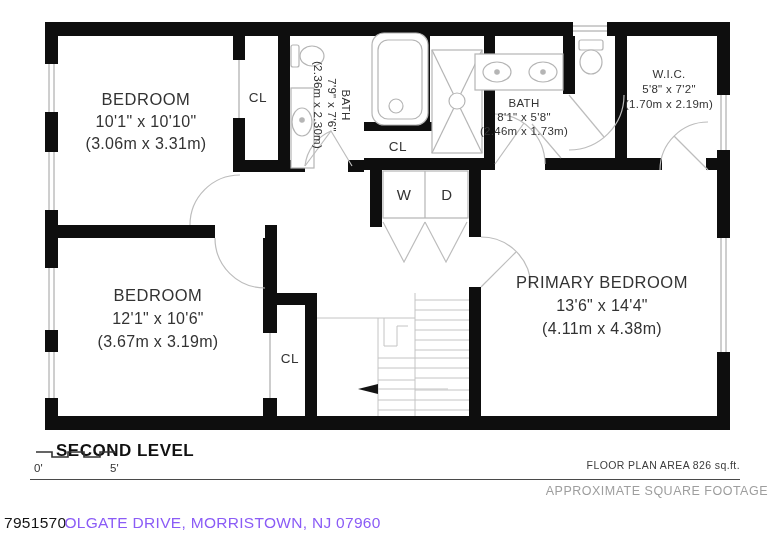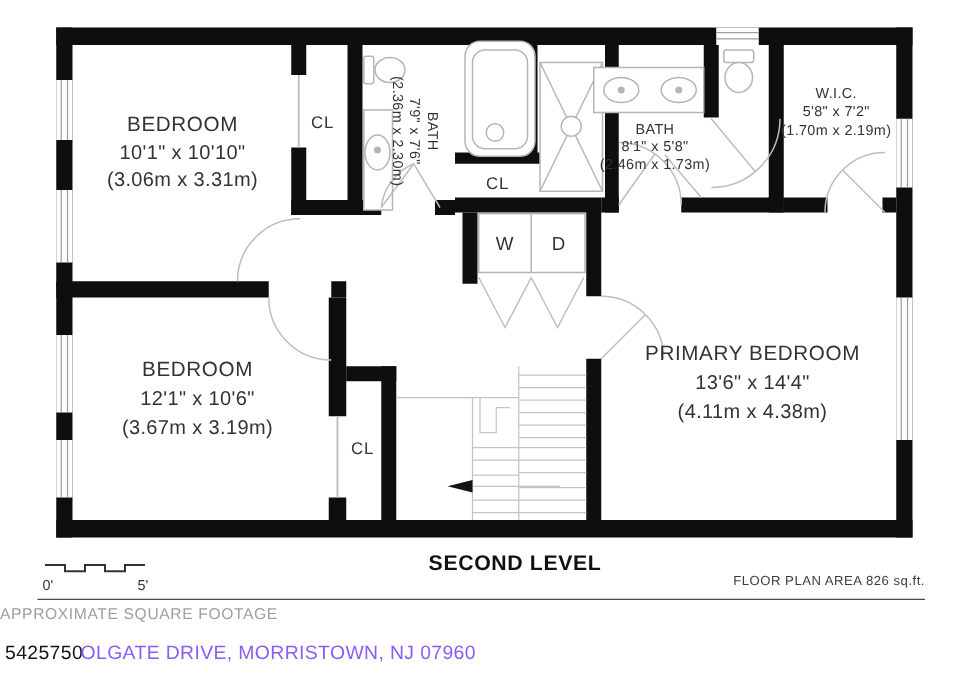--- a/index.html
+++ b/index.html
@@ -4,26 +4,26 @@
 <style>
   html,body{margin:0;padding:0;background:#fff;}
   body{width:768px;height:542px;position:relative;font-family:"Liberation Sans",sans-serif;overflow:hidden;}
   #plan{position:absolute;left:0;top:0;}
   svg text{fill:#333;}
   .room-name{font-size:16.5px;letter-spacing:.5px;}
   .room-dim{font-size:16px;letter-spacing:.3px;}
   .room-small{font-size:11.5px;letter-spacing:.3px;}
   .cl-label{font-size:13.5px;letter-spacing:.5px;}
   .wd-label{font-size:15px;letter-spacing:.5px;}
-  .footer-title{position:absolute;left:56px;right:0;top:441px;text-align:center;
+  .footer-title{position:absolute;left:56px;right:0;top:441px;
     font-size:17px;font-weight:bold;color:#111;letter-spacing:.5px;}
   .scalebar{position:absolute;left:28px;top:444px;}
   .floor-area{position:absolute;right:28px;top:459px;font-size:10.5px;color:#3d3d3d;letter-spacing:.4px;}
   .rule{position:absolute;left:30px;right:28px;top:479px;border-top:1.5px solid #4a4a4a;}
-  .disclaimer{position:absolute;left:0;right:0;top:483px;text-align:left;color:#9e9e9e;
+  .disclaimer{position:absolute;left:0;right:0;top:483px;text-align:right;color:#9e9e9e;
     font-size:12.5px;line-height:16px;letter-spacing:.5px;}
   .address-row{position:absolute;left:4px;top:514px;font-size:15.5px;letter-spacing:.3px;white-space:nowrap;}
   .listing-no{color:#141414;}
   .address-rest{color:#8b5cf6;margin-left:-2px;}
 </style>
 </head>
 <body>
 
 <svg id="plan" width="768" height="440" viewBox="0 0 768 440">
 
@@ -234,14 +234,14 @@
   <text x="6" y="28" font-size="11.5" fill="#333">0'</text>
   <text x="82" y="28" font-size="11.5" fill="#333">5'</text>
 </svg>
 
 <div class="floor-area">FLOOR PLAN AREA 826 sq.ft.</div>
 <div class="rule"></div>
 <div class="disclaimer">
   <div>APPROXIMATE SQUARE FOOTAGE</div>
 </div>
 <div class="address-row">
-  <span class="listing-no">5425750</span><span class="address-rest">OLGATE DRIVE, MORRISTOWN, NJ 07960</span>
+  <span class="listing-no">7951570</span><span class="address-rest">OLGATE DRIVE, MORRISTOWN, NJ 07960</span>
 </div>
 
 </body></html>

